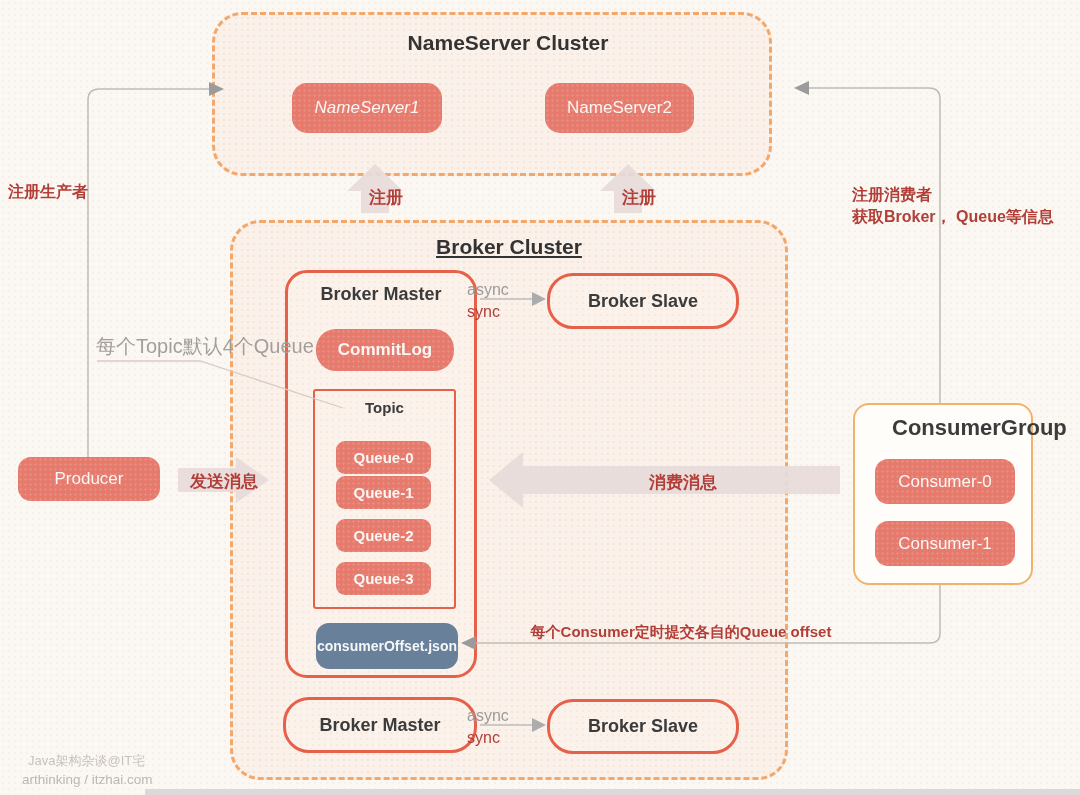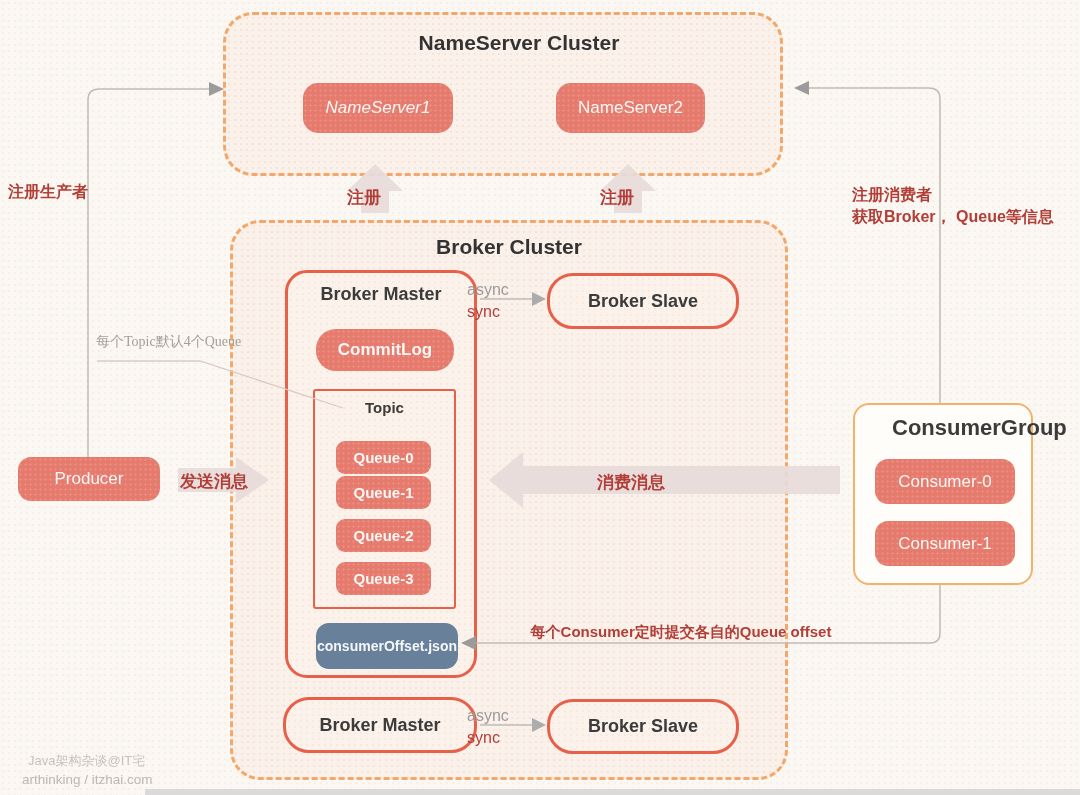--- a/index.html
+++ b/index.html
@@ -39,40 +39,40 @@
   .blue-box {
     position:absolute; background:#68809A; border-radius:13px; color:#F5F7F9;
     font-size:14px; line-height:16.5px; text-align:center;
     display:flex; flex-direction:row; align-items:center; justify-content:center; z-index:3;
   }
   .consumer-group {
     position:absolute; border:2.5px solid #F3B26C; border-radius:16px;
     background:#FFFDFA; z-index:3;
   }
   .note-red { position:absolute; color:#B23E38; font-size:16px; line-height:22px; z-index:5;font-weight:bold; }
-  .label-red { position:absolute; color:#B23E38; font-weight:bold; font-size:17px; text-align:left; z-index:5; }
+  .label-red { position:absolute; color:#B23E38; font-weight:bold; font-size:17px; text-align:right; z-index:5; }
   .label-grey { position:absolute; color:#9B9B9B; font-size:16px; z-index:5; }
   .label-sync { position:absolute; color:#B23E38; font-size:16px; z-index:5; }
-  .note-grey { position:absolute; color:#A49E9B; font-size:14px; z-index:5;font-family:Liberation Serif, serif; }
+  .note-grey { position:absolute; color:#A49E9B; font-size:20px; z-index:5; }
   .watermark { position:absolute; color:#C7C1BB; font-size:13px; z-index:5; }
   svg.overlay { position:absolute; left:0; top:0; z-index:4; pointer-events:none; }
 </style>
 </head>
 <body>
 
 <div class="canvas">
 
-  <div class="cluster" style="left:223px; top:12px; width:560px; height:164px;padding-left:32px;">
+  <div class="cluster" style="left:212px; top:12px; width:560px; height:164px;padding-left:32px;">
     <div class="cluster-title" style="margin-top:16px;">NameServer Cluster</div>
     <div class="box-salmon" style="left:77px; top:68px; width:150px; height:50px; border-radius:15px;font-style:italic;">NameServer1</div>
     <div class="box-salmon" style="left:330px; top:68px; width:149px; height:50px; border-radius:15px;">NameServer2</div>
   </div>
 
   <div class="cluster" style="left:230px; top:220px; width:558px; height:560px;">
-    <div class="cluster-title" style="margin-top:12px;">Broker Cluster</div>
+    <div class="cluster-title" style="margin-top:12px;text-decoration:underline;">Broker Cluster</div>
   </div>
 
   <svg class="overlay" width="1080" height="795" viewBox="0 0 1080 795">
 
     <path d="M88,457 V100 Q88,89 99,89 H210" fill="none" stroke="#C2BAB7" stroke-width="1.5"></path>
     <polygon points="224,89 209,82 209,96" fill="#9B9B9B"></polygon>
 
     <path d="M940,403 V99 Q940,88 929,88 H808" fill="none" stroke="#C2BAB7" stroke-width="1.5"></path>
     <polygon points="794,88 809,81 809,95" fill="#9B9B9B"></polygon>
 

